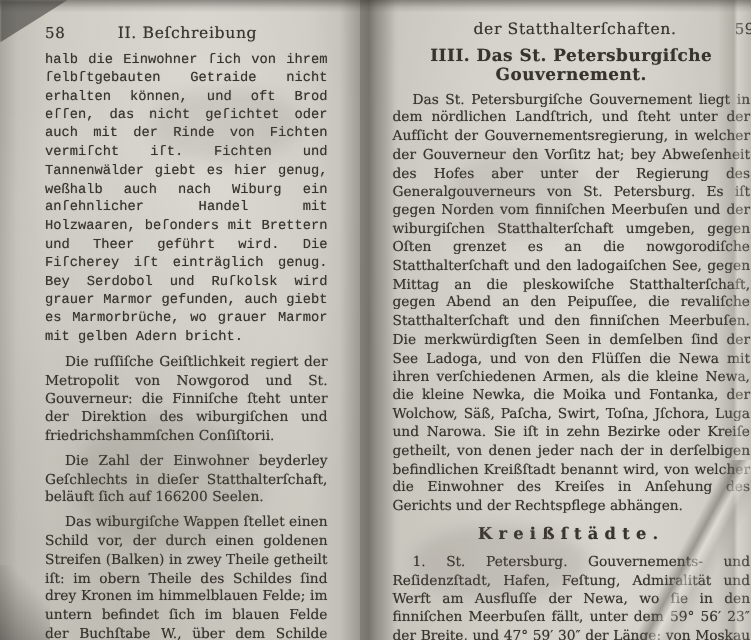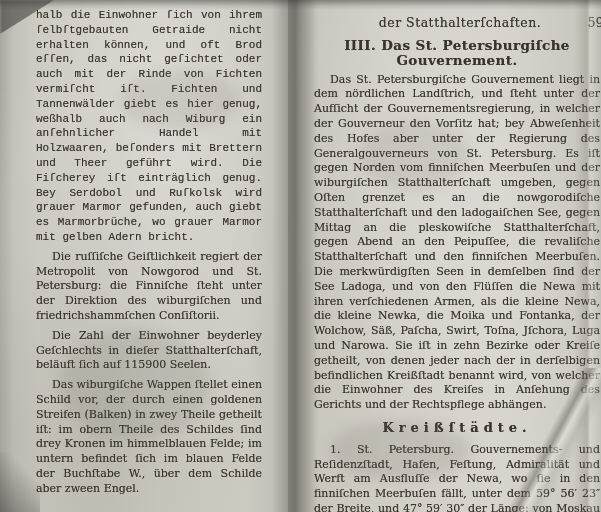--- a/index.html
+++ b/index.html
@@ -89,24 +89,29 @@
   }
 
   .ink{text-shadow:0 0 0.6px rgba(56,51,43,0.55);}
 </style>
 </head>
 <body>
 
 <div class="scan">
 
   <div class="page page-left ink">
+    <div class="pagehead">
+      <span class="pageno pageno-left">58</span>
+      <span class="running-title">II. Beſchreibung</span>
+      <span></span>
+    </div>
     <div class="pagebody">
       <p class="noindent">halb die Einwohner ſich von ihrem ſelbſtgebauten Getraide nicht erhalten können, und oft Brod eſſen, das nicht geſichtet oder auch mit der Rinde von Fichten vermiſcht iſt.  Fichten und Tannenwälder giebt es hier genug, weßhalb auch nach Wiburg ein anſehnlicher Handel mit Holzwaaren, beſonders mit Brettern und Theer geführt wird.  Die Fiſcherey iſt einträglich genug.  Bey Serdobol und Ruſkolsk wird grauer Marmor gefunden, auch giebt es Marmorbrüche, wo grauer Marmor mit gelben Adern bricht.</p>
-      <p>Die ruſſiſche Geiſtlichkeit regiert der Metropolit von Nowgorod und St. Petersburg: die Finniſche ſteht unter der Direktion des wiburgiſchen und friedrichshammſchen Conſiſtorii.</p>
-      <p>Die Zahl der Einwohner beyderley Geſchlechts in dieſer Statthalterſchaft, beläuft ſich auf 115900 Seelen.</p>
+      <p>Die ruſſiſche Geiſtlichkeit regiert der Metropolit von Nowgorod und St. Gouverneur: die Finniſche ſteht unter der Direktion des wiburgiſchen und friedrichshammſchen Conſiſtorii.</p>
+      <p>Die Zahl der Einwohner beyderley Geſchlechts in dieſer Statthalterſchaft, beläuft ſich auf 166200 Seelen.</p>
       <p>Das wiburgiſche Wappen ſtellet einen Schild vor, der durch einen goldenen Streifen (Balken) in zwey Theile getheilt iſt: im obern Theile des Schildes ſind drey Kronen im himmelblauen Felde; im untern befindet ſich im blauen Felde der Buchſtabe W., über dem Schilde aber zween Engel.</p>
 
     </div>
   </div>
 
   <div class="page page-right ink">
     <div class="crease" style="right:34px;"></div>
     <div class="pagehead">
       <span></span>
       <span class="running-title">der Statthalterſchaften.</span>

